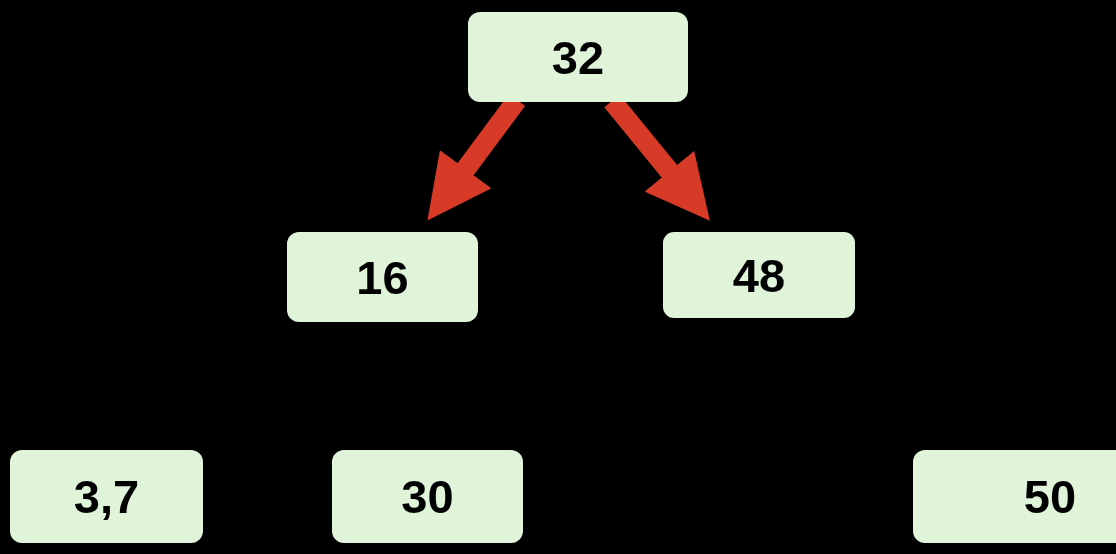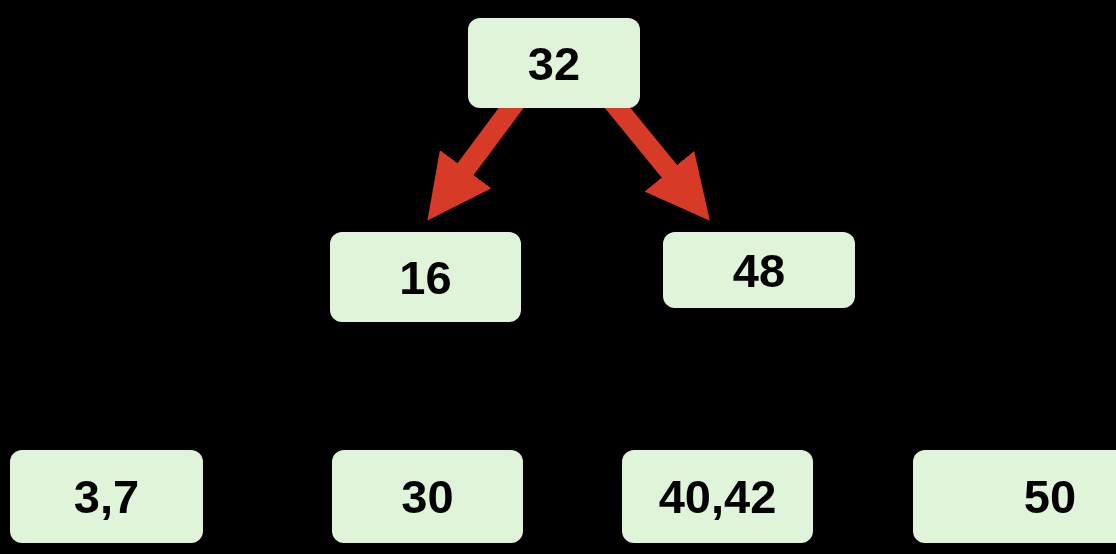--- a/index.html
+++ b/index.html
@@ -22,23 +22,23 @@
   .node{
     position:absolute;
     background:var(--node-fill);
     border-radius:12px;
     display:flex;align-items:center;justify-content:center;
     color:var(--node-text);
     font-weight:700;font-size:47px;line-height:1;
     white-space:nowrap;
   }
   
-  .n0{left:468px;top:18px;width:172px;height:90px;}
-  .n1{left:287px;top:232px;width:191px;height:90px;margin-left:43px;}
-  .n2{left:663px;top:232px;width:192px;height:76px;}
+  .n0{left:468px;top:12px;width:220px;height:90px;}
+  .n1{left:287px;top:232px;width:191px;height:90px;}
+  .n2{left:663px;top:232px;width:192px;height:86px;border-radius:11px;}
   .n3{left:10px;top:450px;width:193px;height:93px;}
   .n4{left:332px;top:450px;width:191px;height:93px;}
   .n5{left:622px;top:450px;width:191px;height:93px;}
   .n6{left:913px;top:450px;width:194px;height:93px;padding-left:40px;}
 </style>
 </head>
 <body>
 
 <div class="stage">
 
@@ -50,16 +50,15 @@
     </defs>
     <line x1="517" y1="100" x2="465" y2="170" marker-end="url(#ah)"></line>
     <line x1="612" y1="101" x2="670" y2="172" marker-end="url(#ah)"></line>
   </svg>
 
   <div class="node n0">32</div>
   <div class="node n1">16</div>
   <div class="node n2">48</div>
   <div class="node n3">3,7</div>
   <div class="node n4">30</div>
-  <div class="node n5">40,42</div>
   <div class="node n6">50</div>
 
 </div>
 
 </body></html>

